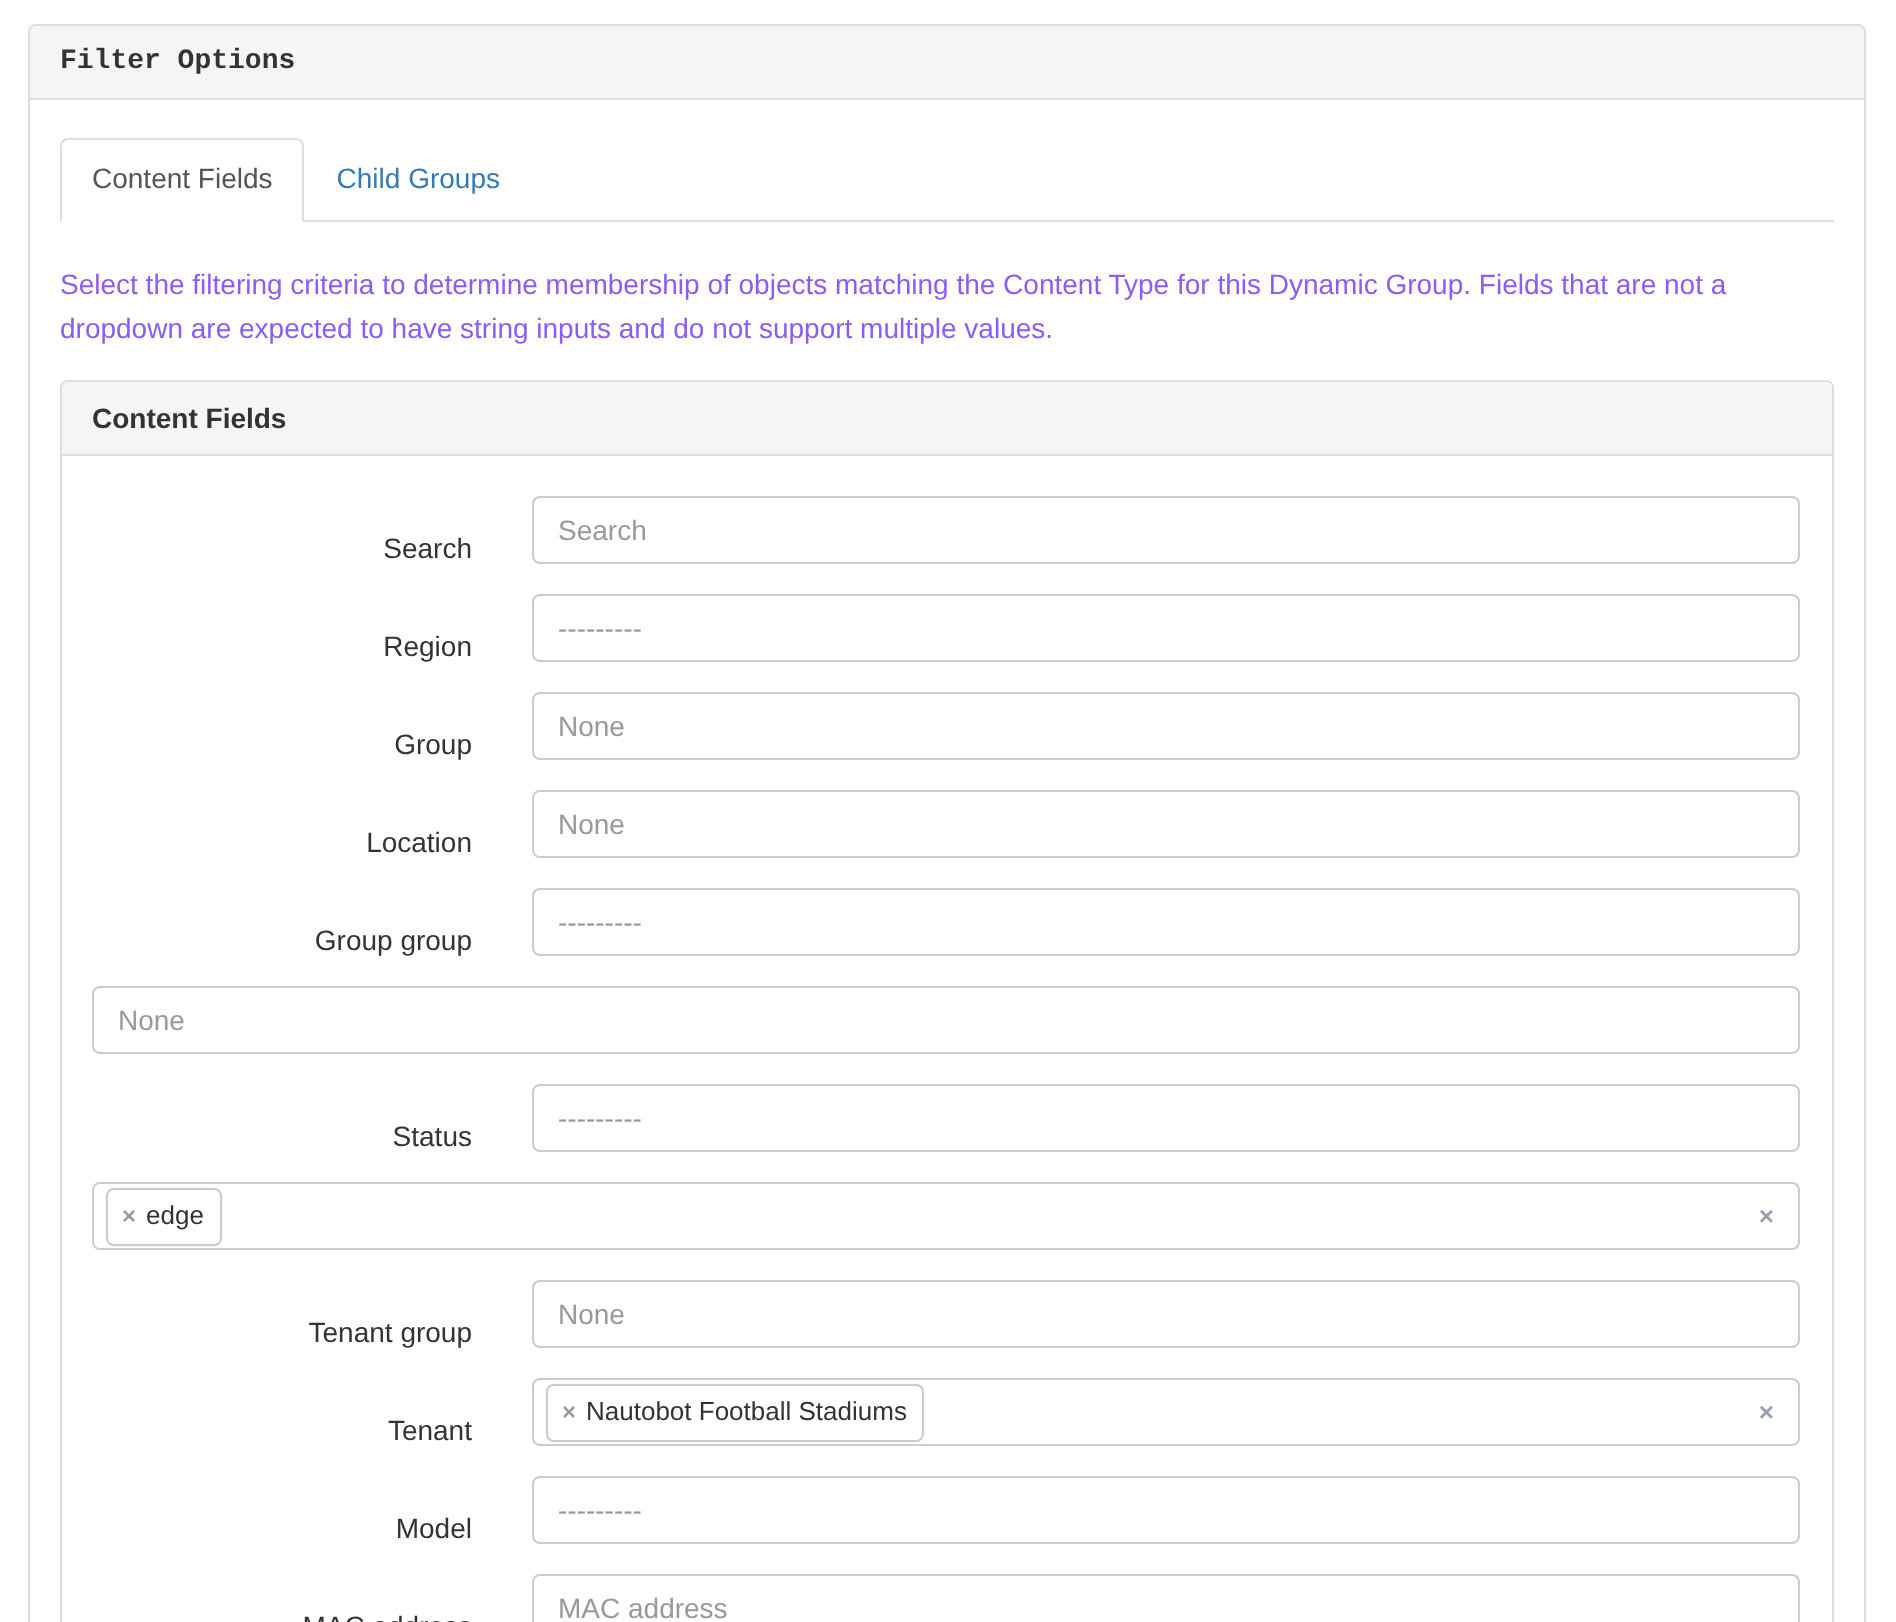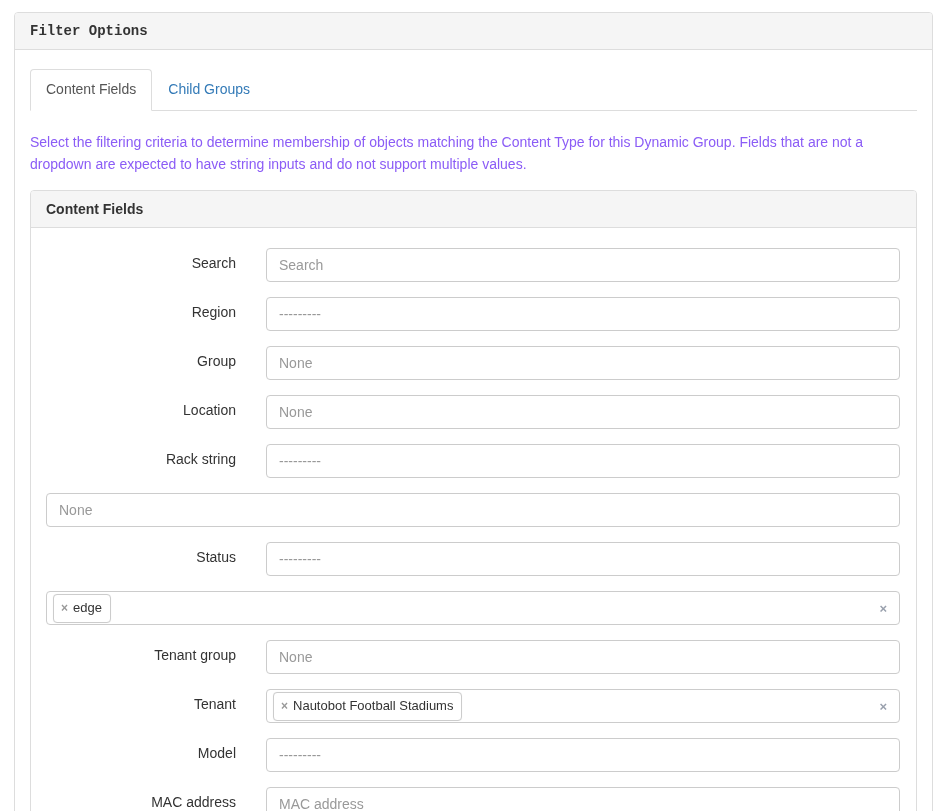--- a/index.html
+++ b/index.html
@@ -74,21 +74,21 @@
     border-bottom: 1px solid #ddd;
     border-radius: 3px 3px 0 0;
     font-weight: bold;
     color: #333;
   }
   .inner-body { padding: 20px 16px 15px 15px; }
 
   
   .form-row {
     display: flex;
-    align-items: flex-start;
+    align-items: flex-end;
     margin-bottom: 15px;
   }
   .form-row:last-child { margin-bottom: 8px; }
   .form-label {
     flex: none;
     width: 190px;
     margin-right: 30px;
     padding-top: 7px;
     text-align: right;
     color: #333;
@@ -187,21 +187,21 @@
           </div>
           <div class="form-row">
             <label class="form-label">Location</label>
             <div class="control-wrap">
               <div class="select-control">
                 <span class="select-placeholder">None</span>
               </div>
             </div>
           </div>
           <div class="form-row">
-            <label class="form-label">Rack string</label>
+            <label class="form-label">Group group</label>
             <div class="control-wrap">
               <div class="select-control">
                 <span class="select-placeholder">---------</span>
               </div>
             </div>
           </div>
           <div class="form-row">
             <div class="control-wrap">
               <div class="select-control">
                 <span class="select-placeholder">None</span>

